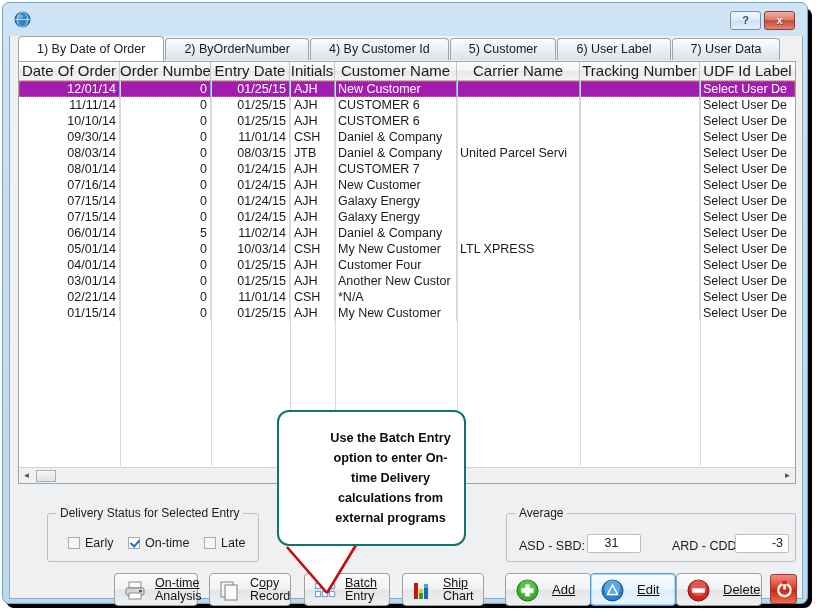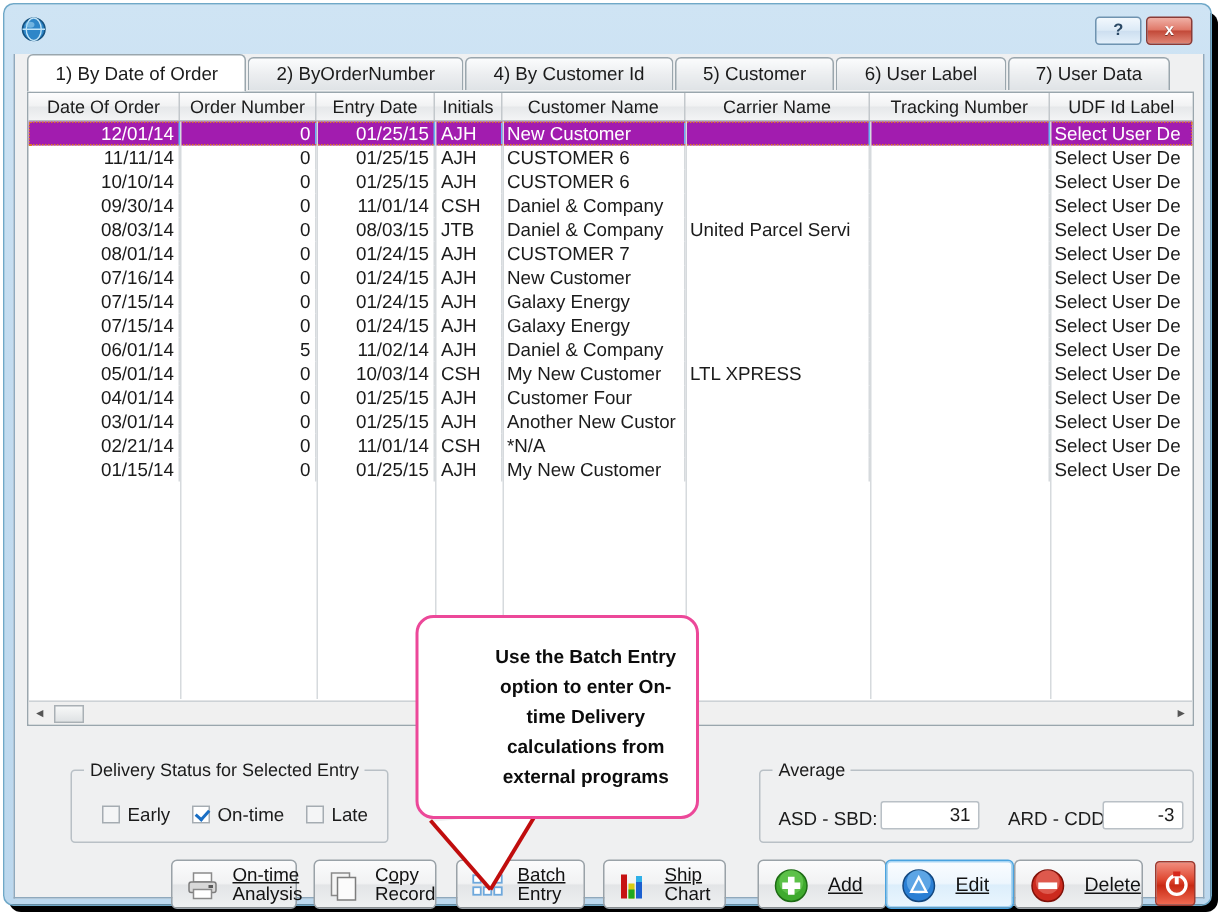--- a/index.html
+++ b/index.html
@@ -76,21 +76,21 @@
     background:#ffffff;border:1px solid #9aa6ad;box-sizing:border-box;
     overflow:hidden;
   }
   #grid-head{
     position:relative;height:19px;width:100%;
     background:linear-gradient(to bottom,#fdfdfe 0%,#f1f2f3 48%,#e6e8ea 52%,#f3f4f5 100%);
     border-bottom:1px solid #b6bcc1;box-sizing:border-box;
     display:flex;
   }
   .hcell{
-    font-size:12px;color:#1b1b1b;text-align:center;line-height:18px;
+    font-size:15px;color:#1b1b1b;text-align:center;line-height:18px;
     border-right:1px solid #c3c8cc;box-sizing:border-box;
     overflow:hidden;white-space:nowrap;cursor:default;
   }
   #grid-body{position:relative;width:100%;}
   .row{display:flex;height:16px;box-sizing:border-box;}
   .row.sel{background:#a21caf;color:#ffffff;outline:1px dotted #d97b2a;outline-offset:-1px;}
   .cell{
     font-size:12.5px;color:#1b1b1b;line-height:16px;
     border-right:1px solid #d6dadd;box-sizing:border-box;
     overflow:hidden;white-space:nowrap;padding:0 3px;cursor:default;
@@ -153,21 +153,21 @@
   }
   #chk-early{left:20px;} #chk-ontime{left:80px;} #chk-late{left:156px;}
 
   .avg-label{position:absolute;top:25px;font-size:12.5px;color:#1b1b1b;}
   .avg-field{
     position:absolute;top:20px;height:19px;
     border:1px solid #b9c0c6;border-radius:2px;background:#ffffff;
     box-sizing:border-box;font-size:12.5px;color:#1b1b1b;
     text-align:right;line-height:17px;padding-right:5px;
   }
-  #lb-asd{left:12px;} #fd-asd{left:80px;width:66px;}
+  #lb-asd{left:12px;} #fd-asd{left:80px;width:54px;text-align:center;}
   #lb-ard{left:165px;} #fd-ard{left:228px;width:54px;}
 
   
   #btnbar{position:absolute;left:0;top:537px;width:794px;height:26px;}
   .btn{
     position:absolute;top:0;height:33px;box-sizing:border-box;
     border:1px solid #9aa2a8;border-radius:4px;
     background:linear-gradient(to bottom,#fbfbfc 0%,#f1f2f3 48%,#e3e5e7 52%,#eef0f1 100%);
     cursor:default;
   }
@@ -194,21 +194,21 @@
   #b-delete{left:666px;width:86px;}
   #b-power{
     left:760px;top:1px;width:27px;height:30px;border-radius:3px;
     border:1px solid #9c3a30;
     background:linear-gradient(to bottom,#f08d7e 0%,#e04a33 40%,#c92a14 55%,#ef6a52 100%);
   }
 
   
   #callout{
     position:absolute;left:267px;top:374px;width:189px;height:136px;
-    border:2px solid #ec4899;border-radius:12px;background:#ffffff;
+    border:2px solid #0f766e;border-radius:12px;background:#ffffff;
     box-sizing:border-box;z-index:40;
     display:flex;align-items:center;justify-content:center;padding-left:38px;
   }
   #callout-text{
     font-size:12.7px;font-weight:bold;color:#0c0c0c;text-align:center;
     line-height:20px;padding:0 10px;
   }
   #callout-tail{position:absolute;left:255px;top:368px;width:230px;height:195px;z-index:39;pointer-events:none;}
 </style>
 </head>

